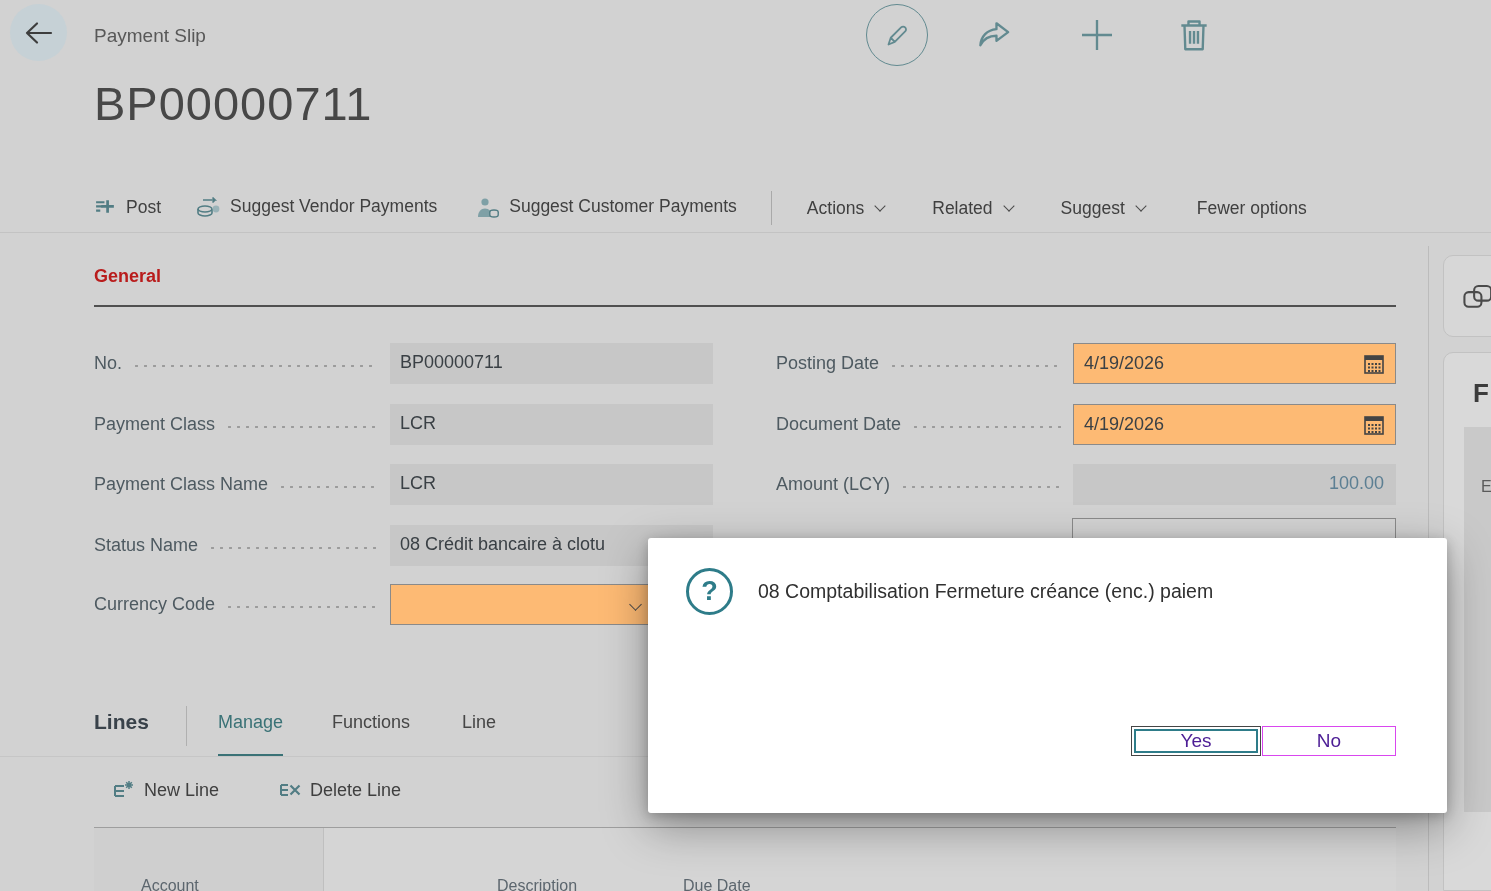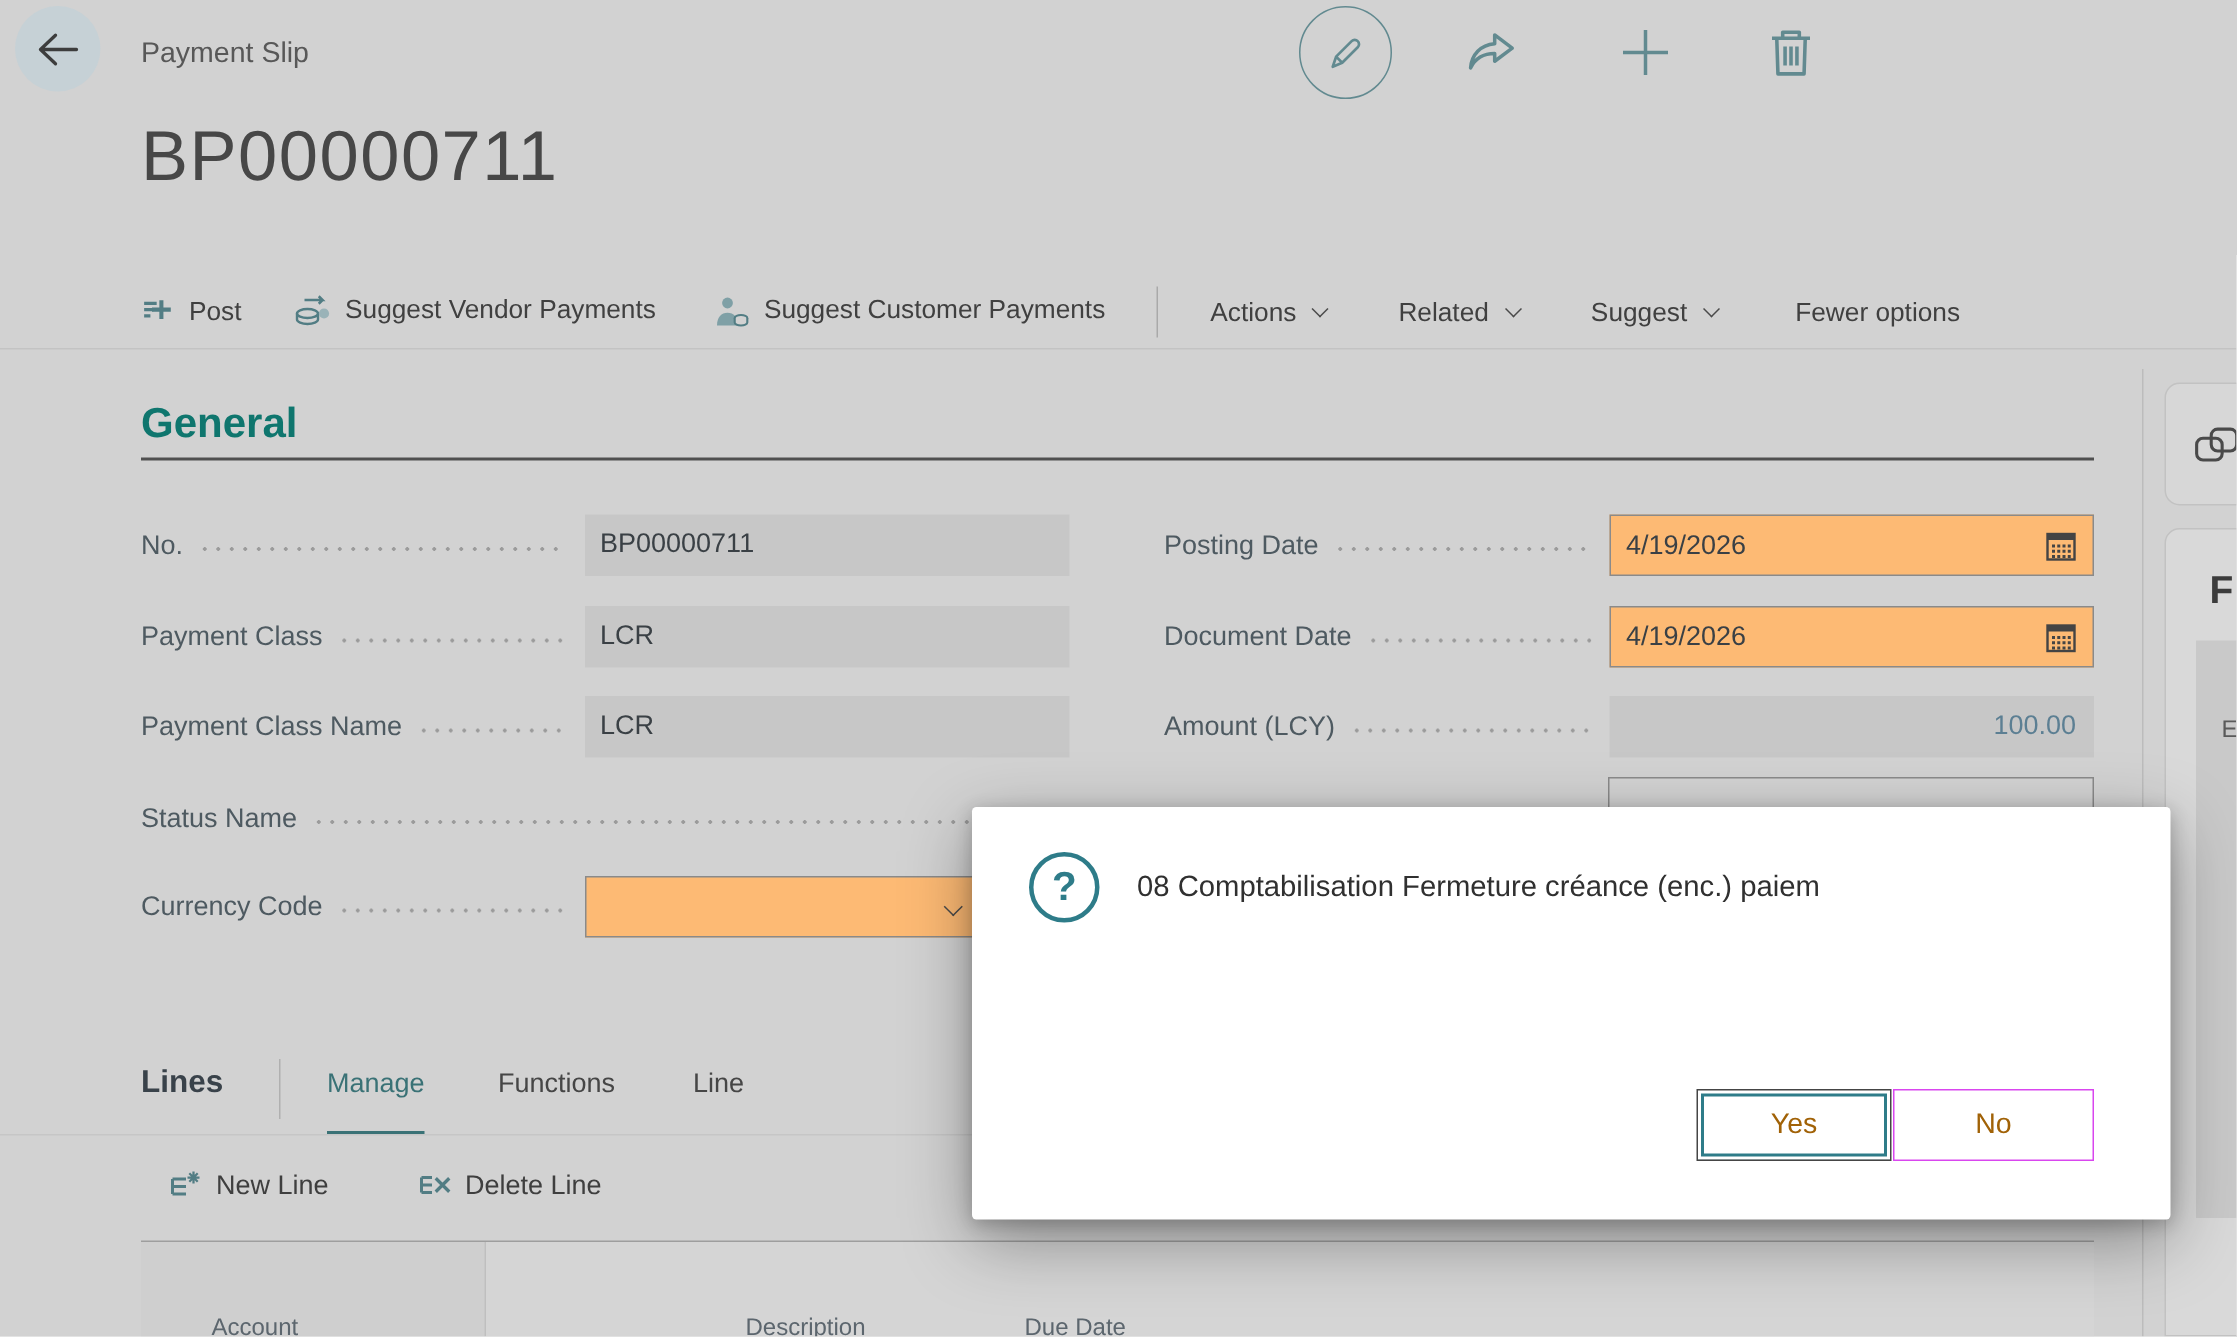--- a/index.html
+++ b/index.html
@@ -18,21 +18,21 @@
   
   .toolbar { position:absolute; left:94px; top:186px; height:44px; display:flex; align-items:center; white-space:nowrap; }
   .tb-item { display:flex; gap:9px; font-size:17.5px; color:#404040; cursor:pointer; }
   .tb-sep { width:1px; height:34px; background:#a9a9a9; margin:0 0 0 34px; }
   .tb-menu { display:flex; align-items:center; font-size:17.5px; color:#404040; cursor:pointer; }
   .chev { display:inline-block; width:8px; height:8px; border-right:1.5px solid #4a4a4a; border-bottom:1.5px solid #4a4a4a;
           transform:rotate(45deg); margin-left:12px; margin-top:-4px; }
   .toolbar-line { position:absolute; left:0; top:232px; width:1491px; height:1px; background:#c3c3c3; }
 
   
-  .sec-title { position:absolute; left:94px; top:266px; font-size:28px; font-weight:bold; color:#0f766e; }
+  .sec-title { position:absolute; left:94px; top:266px; font-size:18px; font-weight:bold; color:#b91c1c; }
   .sec-rule { position:absolute; left:94px; top:305px; width:1302px; height:2px; background:#505050; }
 
   .frow { position:absolute; height:41px; display:flex; align-items:center; }
   .frow .flabel { font-size:18px; color:#4e5a61; flex:none; }
   .frow .leader { flex:1; height:4px; margin:4px 12px 0 10px;
                   background-image:radial-gradient(circle, #9b9b9b 1.1px, transparent 1.4px);
                   background-size:9px 4px; background-repeat:repeat-x; background-position:left center; }
   .fbox { flex:none; width:323px; height:41px; font-size:18px; color:#3a4045; line-height:39px;
           padding-left:10px; position:relative; white-space:nowrap; overflow:hidden; }
   .fbox.disabled { background:#c7c7c7; }
@@ -68,21 +68,21 @@
   .rp-block { position:absolute; left:1464px; top:427px; width:40px; height:385px; background:#c9c9c9; }
   .rp-text { position:absolute; left:1481px; top:478px; font-size:16px; color:#5a5a5a; }
 
   
   .dialog { position:absolute; left:648px; top:538px; width:799px; height:275px; background:#ffffff;
             border-radius:3px; box-shadow:0 14px 46px rgba(0,0,0,0.35), 0 3px 12px rgba(0,0,0,0.22); z-index:10; }
   .q-ico { position:absolute; left:38px; top:30px; width:47px; height:47px; border:3px solid #2e7c89;
            border-radius:50%; display:flex; align-items:center; justify-content:center;
            font-size:27px; font-weight:bold; color:#2e7c89; }
   .dlg-msg { position:absolute; left:110px; top:42px; font-size:19.5px; color:#303030; }
-  .dlg-btn { position:absolute; top:188px; height:48px; background:#fff; font-size:19px; color:#a16207;
+  .dlg-btn { position:absolute; top:188px; height:30px; background:#fff; font-size:19px; color:#4c1d95;
              font-family:"Liberation Sans", sans-serif; display:flex; align-items:center; justify-content:center; cursor:pointer; }
   .btn-yes { left:483px; width:130px; border:1px solid #454545;
              box-shadow:inset 0 0 0 2px #ffffff, inset 0 0 0 4px #2e7c89; }
   .btn-no  { left:614px; width:134px; border:1px solid #d946ef;text-align:center; }
 
   svg { display:block; }
 </style>
 </head>
 <body>
 
@@ -178,20 +178,21 @@
     <div class="fbox disabled"><span>LCR</span></div>
   </div>
   <div class="frow" style="left:94px; top:464px; width:619px;">
     <span class="flabel">Payment Class Name</span>
     <span class="leader"></span>
     <div class="fbox disabled"><span>LCR</span></div>
   </div>
   <div class="frow" style="left:94px; top:525px; width:619px;">
     <span class="flabel">Status Name</span>
     <span class="leader"></span>
+    <div class="fbox disabled"><span>08 Crédit bancaire à clotu</span></div>
   </div>
   <div class="frow" style="left:94px; top:584px; width:619px;">
     <span class="flabel">Currency Code</span>
     <span class="leader"></span>
     <div class="fbox editable">
       <span></span>
       <span class="dd-chev"></span>
     </div>
   </div>
 

